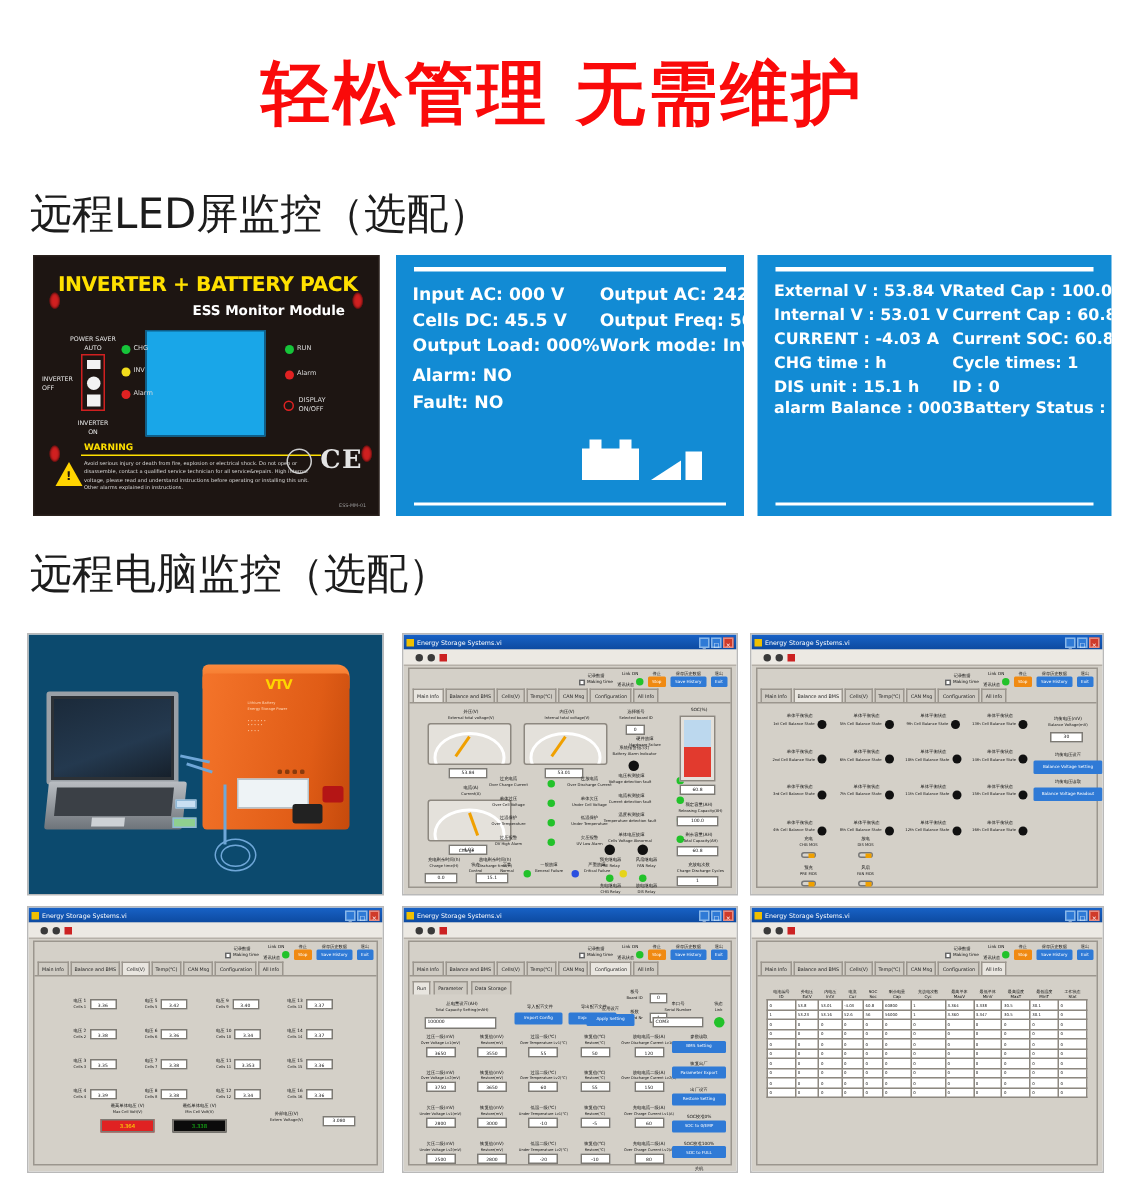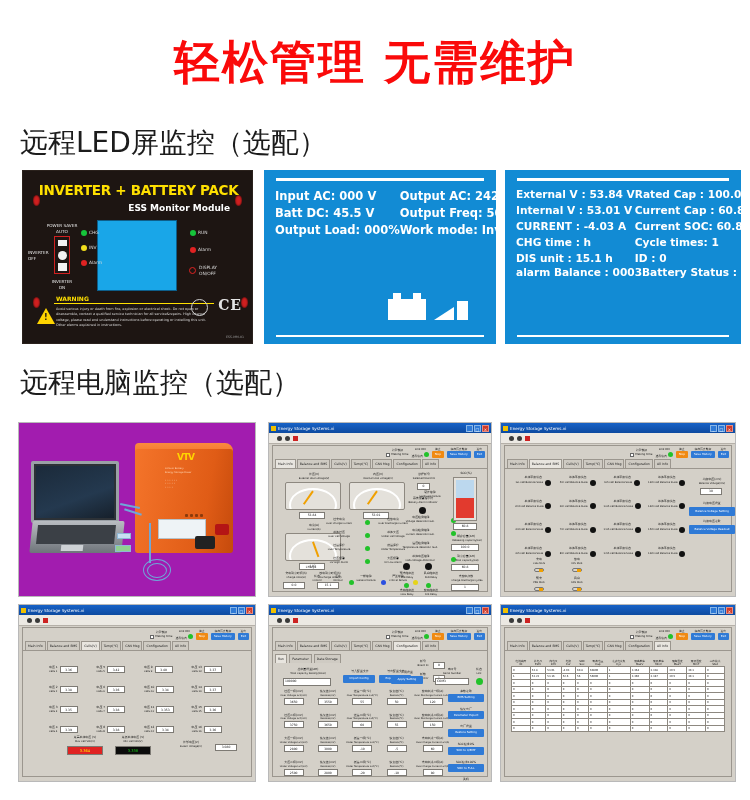--- a/index.html
+++ b/index.html
@@ -107,21 +107,21 @@
     border-left: 9px solid transparent; border-right: 9px solid transparent;
     border-bottom: 16px solid #ffd400;
   }
   #fp-tri::after {
     content: "!"; position: absolute; left: -2px; top: 5px;
     font-size: 8px; font-weight: bold; color: #1d1512;
     font-family: "DejaVu Sans", sans-serif;
   }
   #fp-cert {
     position: absolute; right: 10px; top: 126px;
-    color: #e4e4e4; font-size: 14px; font-weight: bold;
+    color: #e4e4e4; font-size: 17px; font-weight: bold;
     font-family: "DejaVu Serif", serif; letter-spacing: 1px;
   }
   #fp-recycle {
     position: absolute; right: 44px; top: 128px;
     width: 17px; height: 17px; border-radius: 50%;
     border: 1.2px solid #cfcfcf;
   }
   #fp-code {
     position: absolute; right: 8px; bottom: 4px;
     color: #9a9a9a; font-size: 3.2px;
@@ -185,21 +185,21 @@
     overflow: hidden;
   }
   #photo-shot     { left: 18px;  top: 422px; width: 238px; height: 175px; }
   #sw-main        { left: 268px; top: 422px; width: 224px; height: 175px; }
   #sw-balance     { left: 500px; top: 422px; width: 236px; height: 175px; }
   #sw-cells       { left: 18px;  top: 604px; width: 238px; height: 178px; }
   #sw-config      { left: 268px; top: 604px; width: 224px; height: 178px; }
   #sw-allinfo     { left: 500px; top: 604px; width: 236px; height: 178px; }
 
   
-  #photo-shot .inner { position: absolute; inset: 0; background: #a21caf; }
+  #photo-shot .inner { position: absolute; inset: 0; background: #0c4a6e; }
   .laptop-base {
     position: absolute; left: 12px; top: 98px; width: 92px; height: 32px;
     background: linear-gradient(#b9bdc2, #6e747a);
     transform: skewX(-6deg);
     border-radius: 2px;
   }
   .laptop-kb {
     position: absolute; left: 18px; top: 102px; width: 78px; height: 19px;
     background: #3b4046; transform: skewX(-6deg);
   }
@@ -433,36 +433,46 @@
       <span>Input AC:</span>
       <span>000</span>
       <span>V</span>
     </div>
     <div class="bp-cell">
       <span>Output AC:</span>
       <span>242</span>
       
     </div>
     <div class="bp-cell">
-      <span>Batt  DC:</span>
+      <span>Cells  DC:</span>
       <span>45.5</span>
       <span>V</span>
     </div>
     <div class="bp-cell">
       <span>Output Freq:</span>
       <span>50.0</span>
       
     </div>
     <div class="bp-cell">
       <span>Output  Load:</span>
       <span>000%</span>
     </div>
     <div class="bp-cell">
       <span>Work mode:</span>
       <span>Inverter</span>
+    </div>
+  </div>
+  <div class="bp-lower">
+    <div class="bp-cell">
+      <span>Alarm:</span>
+      <span>NO</span>
+    </div>
+    <div class="bp-cell">
+      <span>Fault:</span>
+      <span>NO</span>
     </div>
   </div>
   <div id="batt-icon">
     <div class="cap1"></div>
       <div class="cap2"></div>
       <div class="body"></div>
   </div>
   <div id="sig-icon">
     <div class="b1"></div>
       <div class="b2"></div>

